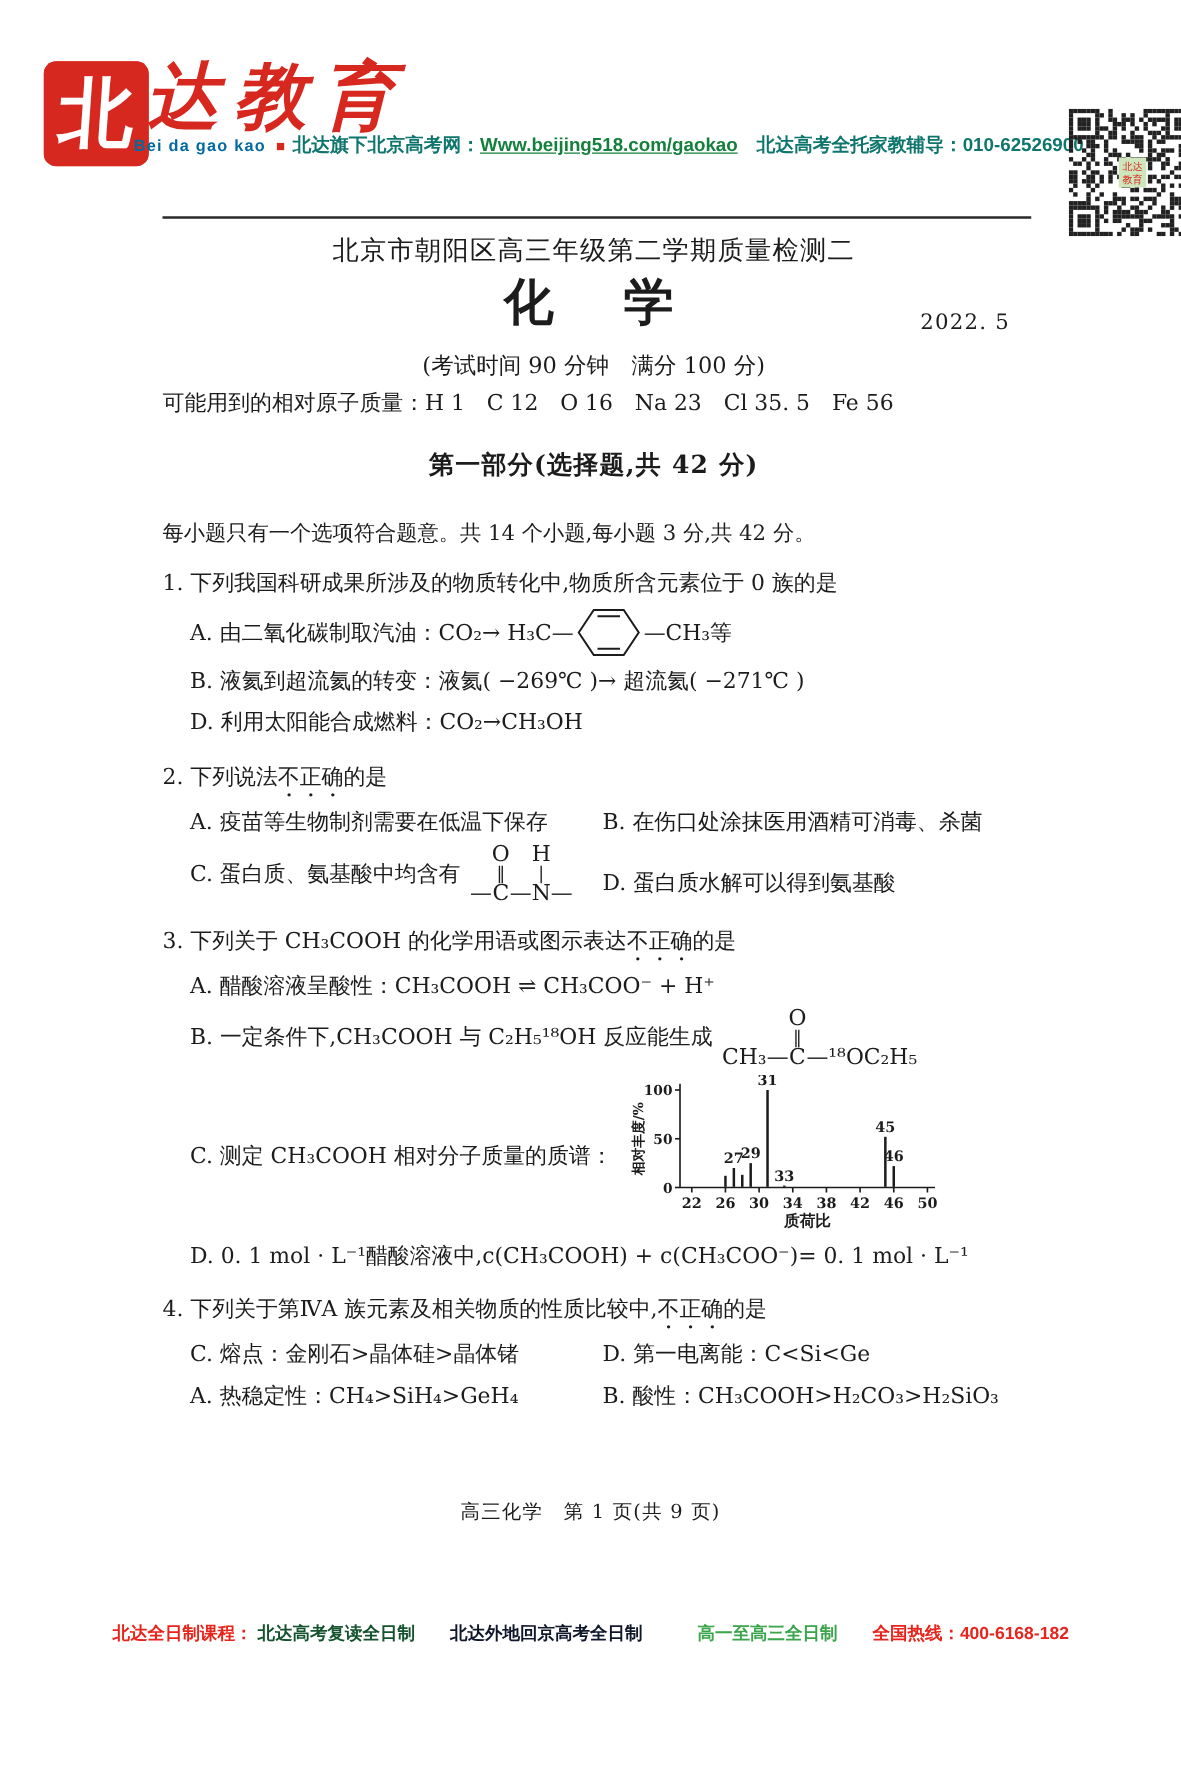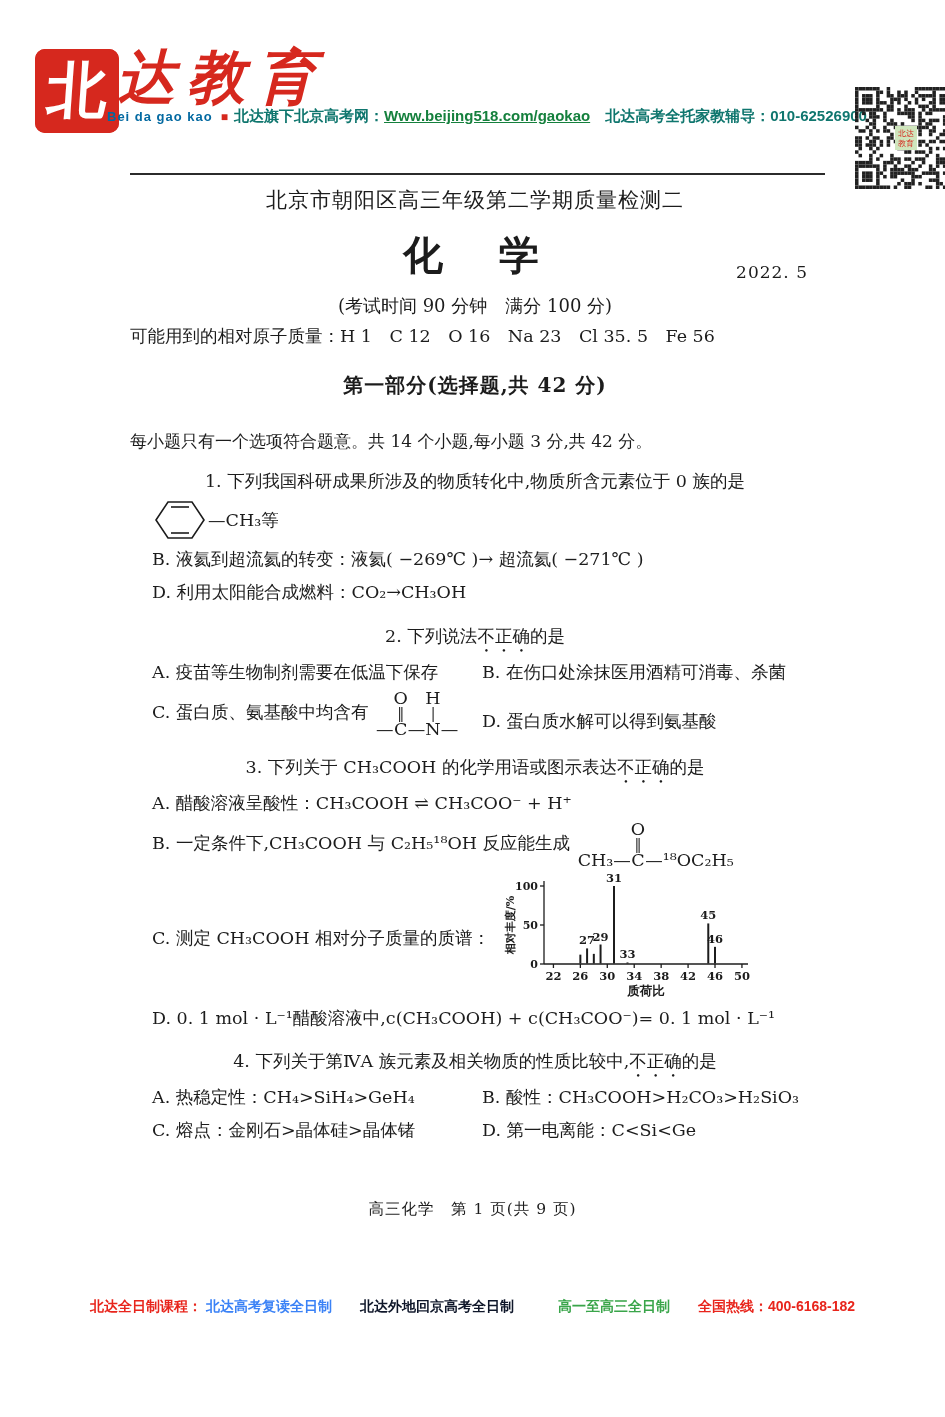--- a/index.html
+++ b/index.html
@@ -27,28 +27,28 @@
   .beida-en { color:#0369a1; font-size:13px; font-weight:bold; letter-spacing:1px; }
   .red-bullet { color:#d6281e; font-size:12px; margin:0 6px 0 8px; }
   .tagline { font-size:15px; font-weight:bold; white-space:nowrap; }
   .tag-red { color:#0f766e; }
   .tag-link { color:#15803d; text-decoration:underline; }
   .hdr-rule { position:absolute; left:95px; top:128px; width:695px; height:2px; background:#2b2b2b; }
   .qr { position:absolute; left:820px; top:42px; width:102px; height:102px; }
   
   .content { position:absolute; left:130px; top:186px; width:690px; }
   .doc-title { text-align:center; font-size:21px; letter-spacing:1px; }
-  .subject-row { position:relative; margin-top:14px; height:58px; }
+  .subject-row { position:relative; height:58px; }
   .subject { text-align:center; font-size:40px; font-weight:bold; letter-spacing:8px; }
   .date { position:absolute; right:12px; bottom:4px; font-size:17px; letter-spacing:1px; }
   .exam-info { text-align:center; font-size:18px; margin-top:8px; }
   .atomic { font-size:17.5px; margin-top:6px; }
   .part-head { text-align:center; font-size:20px; font-weight:bold; margin-top:24px; letter-spacing:1px; }
   .instruction { font-size:17px; font-weight:normal; margin-top:30px; line-height:1.5; }
-  .q-stem { font-size:17.5px; margin-top:11px; line-height:1.8;text-align:center; }
+  .q-stem { font-size:17.5px; margin-top:11px; line-height:1.8; }
   .em-dots {
     -webkit-text-emphasis:filled dot #1c1c1c; -webkit-text-emphasis-position:under right;
     text-emphasis:filled dot #1c1c1c; text-emphasis-position:under right;
   }
   .opt { font-size:17.5px; padding-left:22px; line-height:1.9; }
   .opt-row { display:flex; padding-left:22px; font-size:17.5px; line-height:1.9; }
   .opt-row .l { flex:0 0 330px; }
   .opt-row.tall { align-items:flex-end; }
   .opt-row.tall .l, .opt-row.tall .r { padding-bottom:2px; }
   .inline-row { display:flex; align-items:center; padding-left:22px; font-size:17.5px; }
@@ -506,20 +506,21 @@
   </div>
 
   <div class="exam-info">(考试时间 90 分钟　满分 100 分)</div>
   <div class="atomic">可能用到的相对原子质量：H 1　C 12　O 16　Na 23　Cl 35. 5　Fe 56</div>
 
   <div class="part-head">第一部分(选择题,共 42 分)</div>
   <div class="instruction">每小题只有一个选项符合题意。共 14 个小题,每小题 3 分,共 42 分。</div>
 
   <div class="q-stem">1. 下列我国科研成果所涉及的物质转化中,物质所含元素位于 0 族的是</div>
   <div class="inline-row">
+    <span>A. 由二氧化碳制取汽油：CO₂→ H₃C—</span>
       <svg class="benzene-svg" width="54" height="46" viewBox="0 0 54 46">
       <polygon points="3,23 15,5 39,5 51,23 39,41 15,41" fill="none" stroke="#1c1c1c" stroke-width="1.6"></polygon>
       <line x1="18" y1="10" x2="36" y2="10" stroke="#1c1c1c" stroke-width="1.6"></line>
       <line x1="18" y1="36" x2="36" y2="36" stroke="#1c1c1c" stroke-width="1.6"></line>
     </svg>
       <span>—CH₃等</span>
   </div>
   <div class="opt">B. 液氦到超流氦的转变：液氦( −269℃ )→ 超流氦( −271℃ )</div>
   <div class="opt">D. 利用太阳能合成燃料：CO₂→CH₃OH</div>
 
@@ -606,30 +607,30 @@
           <line x1="211.00990099009903" y1="89.5" x2="211.00990099009903" y2="72.84" stroke="#1c1c1c" stroke-width="2"></line>
           <text x="211.00990099009903" y="68.84" font-size="11.5" text-anchor="middle" fill="#1c1c1c" font-family="&quot;DejaVu Serif&quot;,&quot;Liberation Serif&quot;,serif" font-weight="bold">46</text>
           <text x="10" y="51" font-size="11" text-anchor="middle" fill="#1c1c1c" font-family="&quot;DejaVu Serif&quot;,&quot;Liberation Serif&quot;,serif" font-weight="bold" transform="rotate(-90 10 51)">相对丰度/%</text>
           <text x="142" y="121" font-size="12.5" text-anchor="middle" fill="#1c1c1c" font-family="&quot;DejaVu Serif&quot;,&quot;Liberation Serif&quot;,serif" font-weight="bold">质荷比</text>
         </svg></span>
   </div>
   <div class="opt">D. 0. 1 mol · L⁻¹醋酸溶液中,c(CH₃COOH) + c(CH₃COO⁻)= 0. 1 mol · L⁻¹</div>
 
   <div class="q-stem"><span>4. 下列关于第ⅣA 族元素及相关物质的性质比较中,</span><span class="em-dots">不正确</span><span>的是</span></div>
   <div class="opt-row">
+    <span class="l">C. 熔点：金刚石&gt;晶体硅&gt;晶体锗</span>
+    <span class="r">D. 第一电离能：C&lt;Si&lt;Ge</span>
+  </div>
+  <div class="opt-row">
     <span class="l">A. 热稳定性：CH₄&gt;SiH₄&gt;GeH₄</span>
     <span class="r">B. 酸性：CH₃COOH&gt;H₂CO₃&gt;H₂SiO₃</span>
-  </div>
-  <div class="opt-row">
-    <span class="l">C. 熔点：金刚石&gt;晶体硅&gt;晶体锗</span>
-    <span class="r">D. 第一电离能：C&lt;Si&lt;Ge</span>
   </div>
 
 </div>
 
 <div class="page-footer">高三化学　第 1 页(共 9 页)</div>
 <div class="promo-bar">
     <span class="promo-seg" style="color: rgb(232, 37, 28);">北达全日制课程：</span>
-    <span class="promo-seg" style="color: #3b82f6;">北达高考复读全日制</span>
+    <span class="promo-seg" style="color: #14532d;">北达高考复读全日制</span>
     <span class="promo-seg" style="color: #0f172a;">北达外地回京高考全日制</span>
     <span class="promo-seg" style="color: rgb(58, 165, 74);">高一至高三全日制</span>
     <span class="promo-seg" style="color: rgb(232, 37, 28);">全国热线：400-6168-182</span>
   </div>
 
 </body></html>

